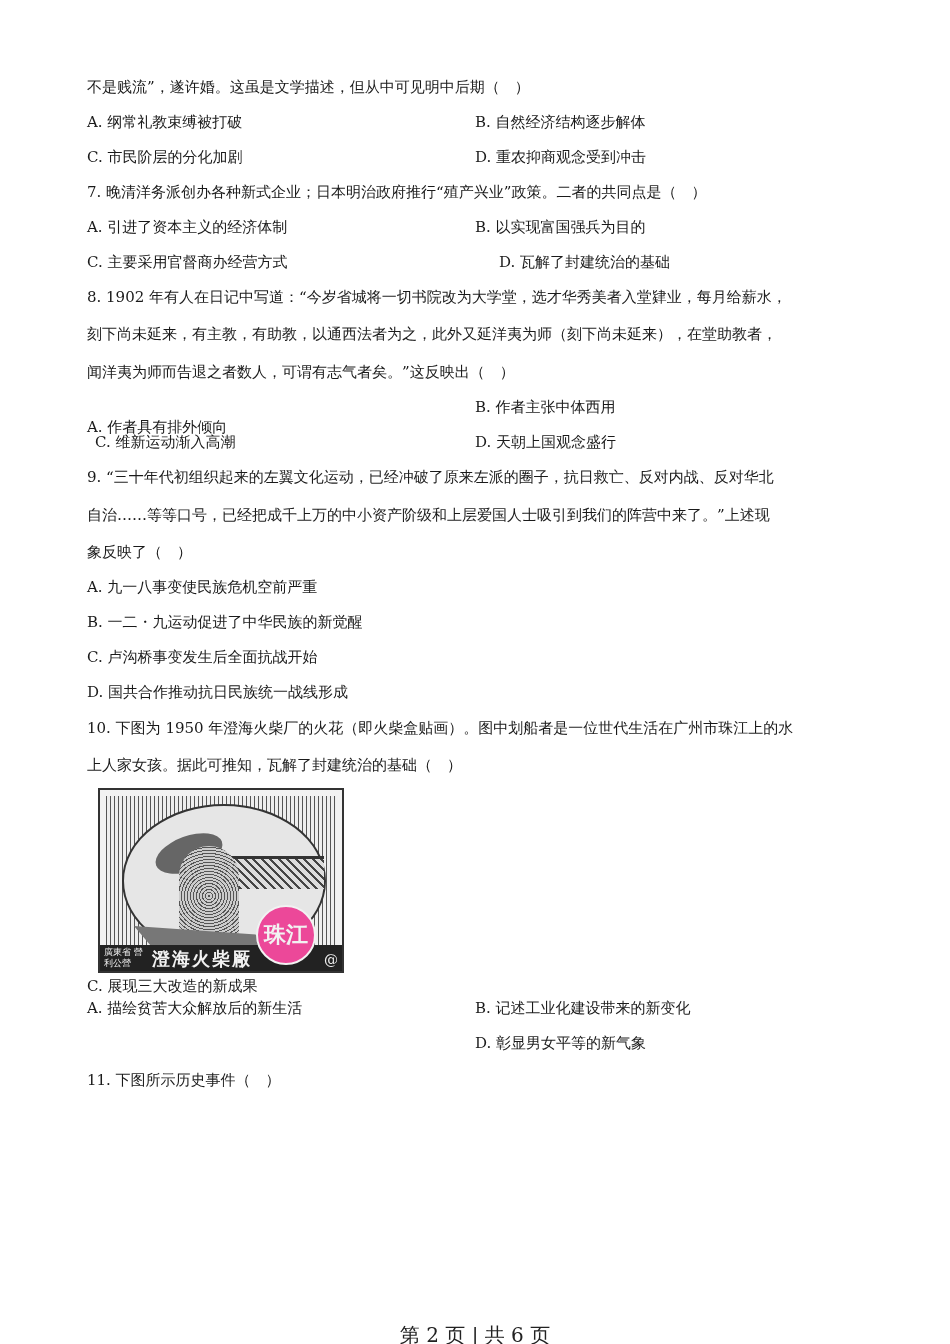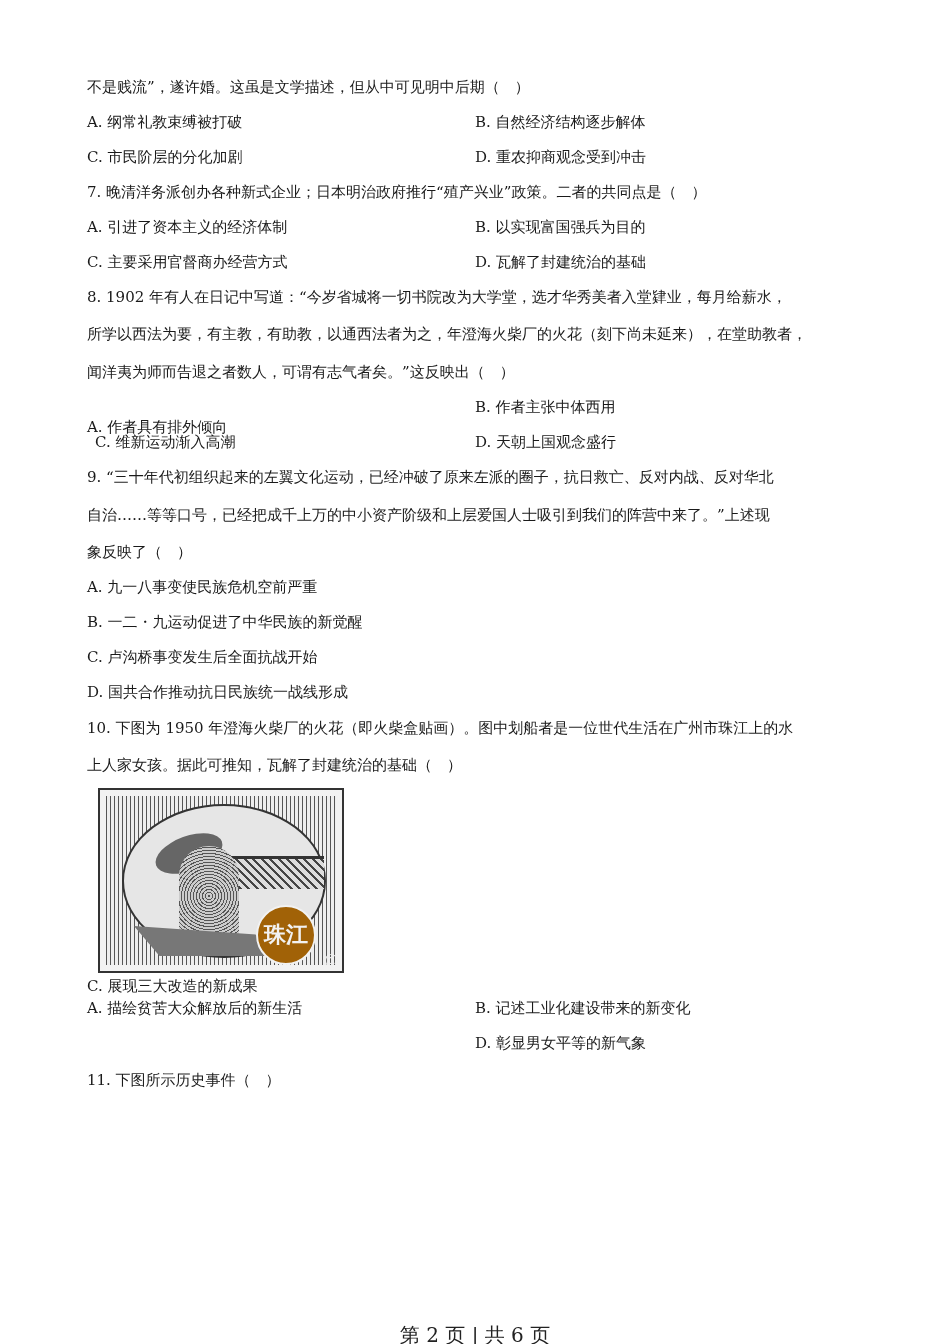--- a/index.html
+++ b/index.html
@@ -41,52 +41,52 @@
     background: #777; clip-path: polygon(0 0, 100% 40%, 85% 100%, 15% 100%);
   }
   .banner {
     position: absolute; left: 0; bottom: 0; width: 100%; height: 26px;
     background: #222; color: #f2f2f2;
   }
   .banner-small { position: absolute; left: 4px; top: 2px; font-size: 9px; line-height: 11px; width: 44px; }
   .banner-big { position: absolute; left: 52px; top: 2px; font-size: 18px; letter-spacing: 2px; font-weight: bold; }
   .circle {
     position: absolute; right: 26px; bottom: 6px; width: 56px; height: 56px;
-    border-radius: 50%; background: #a16207; color: #f2f2f2; border: 2px solid #f2f2f2;
+    border-radius: 50%; background: #ec4899; color: #f2f2f2; border: 2px solid #f2f2f2;
     display: flex; align-items: center; justify-content: center; font-size: 22px; font-weight: bold;
   }
   .swirl { position: absolute; right: 4px; bottom: 4px; font-size: 14px; color: #f2f2f2; }
   .footer {
     position: absolute; top: 1322px; left: 0; width: 950px; text-align: center;
     font-size: 20px; color: #222;
   }
 </style>
 </head>
 <body>
 
 <div id="doc">
     <div class="line" style="top: 77px;">不是贱流”，遂许婚。这虽是文学描述，但从中可见明中后期（　）</div>
     <div class="line" style="top: 182px;">7. 晚清洋务派创办各种新式企业；日本明治政府推行“殖产兴业”政策。二者的共同点是（　）</div>
     <div class="line" style="top: 287px;">8. 1902 年有人在日记中写道：“今岁省城将一切书院改为大学堂，选才华秀美者入堂肄业，每月给薪水，</div>
-    <div class="line" style="top: 324px;">所学以西法为要，有主教，有助教，以通西法者为之，年澄海火柴厂的火花（刻下尚未延来），在堂助教者，</div>
+    <div class="line" style="top: 324px;">刻下尚未延来，有主教，有助教，以通西法者为之，此外又延洋夷为师（刻下尚未延来），在堂助教者，</div>
     <div class="line" style="top: 362px;">闻洋夷为师而告退之者数人，可谓有志气者矣。”这反映出（　）</div>
     <div class="line" style="top: 467px;">9. “三十年代初组织起来的左翼文化运动，已经冲破了原来左派的圈子，抗日救亡、反对内战、反对华北</div>
     <div class="line" style="top: 505px;">自治……等等口号，已经把成千上万的中小资产阶级和上层爱国人士吸引到我们的阵营中来了。”上述现</div>
     <div class="line" style="top: 542px;">象反映了（　）</div>
     <div class="line" style="top: 718px;">10. 下图为 1950 年澄海火柴厂的火花（即火柴盒贴画）。图中划船者是一位世代生活在广州市珠江上的水</div>
     <div class="line" style="top: 755px;">上人家女孩。据此可推知，瓦解了封建统治的基础（　）</div>
     <div class="line" style="top: 1070px;">11. 下图所示历史事件（　）</div>
     <div class="line" style="top: 112px;">A. 纲常礼教束缚被打破</div>
     <div class="line optB" style="top: 112px;">B. 自然经济结构逐步解体</div>
     <div class="line" style="top: 147px;">C. 市民阶层的分化加剧</div>
     <div class="line optB" style="top: 147px;">D. 重农抑商观念受到冲击</div>
     <div class="line" style="top: 217px;">A. 引进了资本主义的经济体制</div>
     <div class="line optB" style="top: 217px;">B. 以实现富国强兵为目的</div>
     <div class="line" style="top: 252px;">C. 主要采用官督商办经营方式</div>
-    <div class="line optB" style="top: 252px;">D. 瓦解了封建统治的基础</div>
+    <div class="line optB" style="top: 252px; margin-left: 24px;">D. 瓦解了封建统治的基础</div>
     <div class="line" style="top: 397px; margin-top: 20px;">A. 作者具有排外倾向</div>
     <div class="line optB" style="top: 397px;">B. 作者主张中体西用</div>
     <div class="line" style="top: 432px; margin-left: 8px;">C. 维新运动渐入高潮</div>
     <div class="line optB" style="top: 432px; text-align: right;">D. 天朝上国观念盛行</div>
     <div class="line" style="top: 998px;">A. 描绘贫苦大众解放后的新生活</div>
     <div class="line optB" style="top: 998px;">B. 记述工业化建设带来的新变化</div>
     <div class="line" style="top: 976px;">C. 展现三大改造的新成果</div>
     <div class="line optB" style="top: 1033px;">D. 彰显男女平等的新气象</div>
     <div class="line" style="top: 577px;">A. 九一八事变使民族危机空前严重</div>
     <div class="line" style="top: 612px;">B. 一二・九运动促进了中华民族的新觉醒</div>
@@ -95,19 +95,23 @@
   </div>
 
 <div class="matchbox">
   <div class="rays"></div>
   <div class="oval">
     <div class="bridge"></div>
     <div class="hat"></div>
     <div class="girl"></div>
     <div class="boat"></div>
   </div>
+  <div class="banner">
+    <span class="banner-small">廣東省 營利公營</span>
+    <span class="banner-big">澄海火柴厰</span>
+  </div>
   <div class="circle">
     <span>珠江</span>
   </div>
   <span class="swirl">@</span>
 </div>
 
 <div class="footer">第 2 页 | 共 6 页</div>
 
 </body></html>

